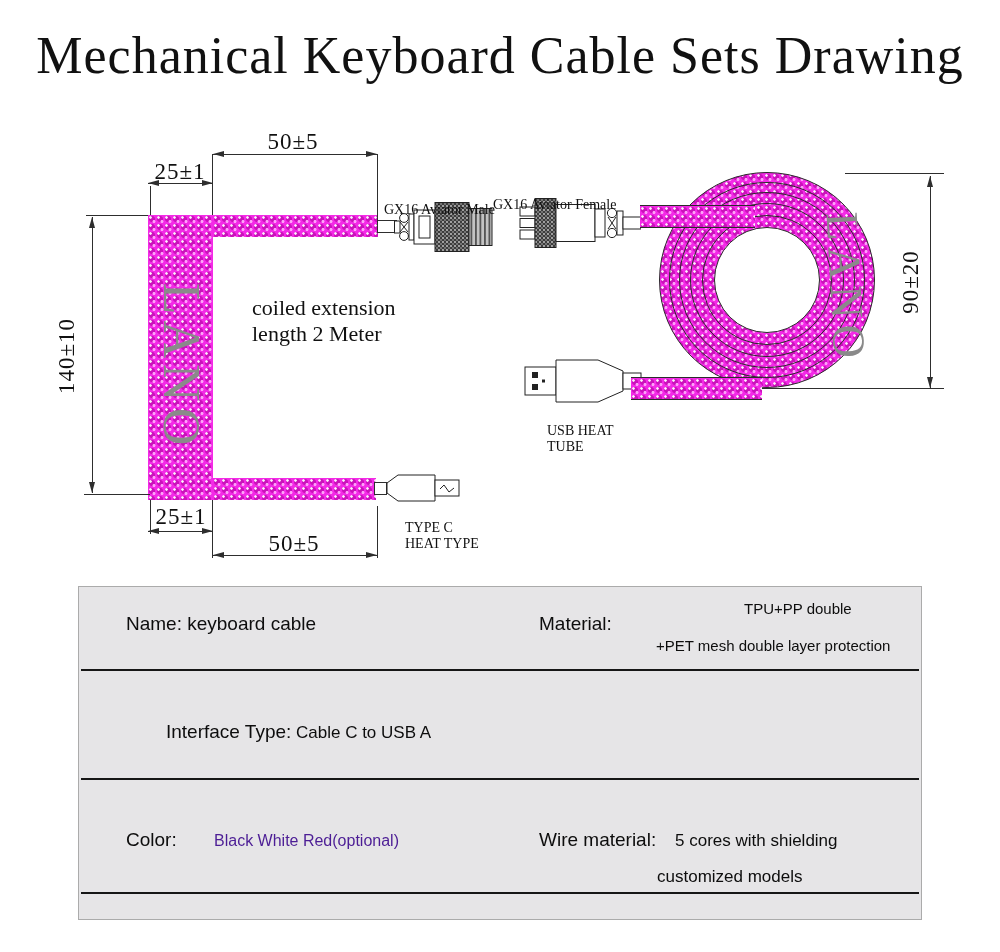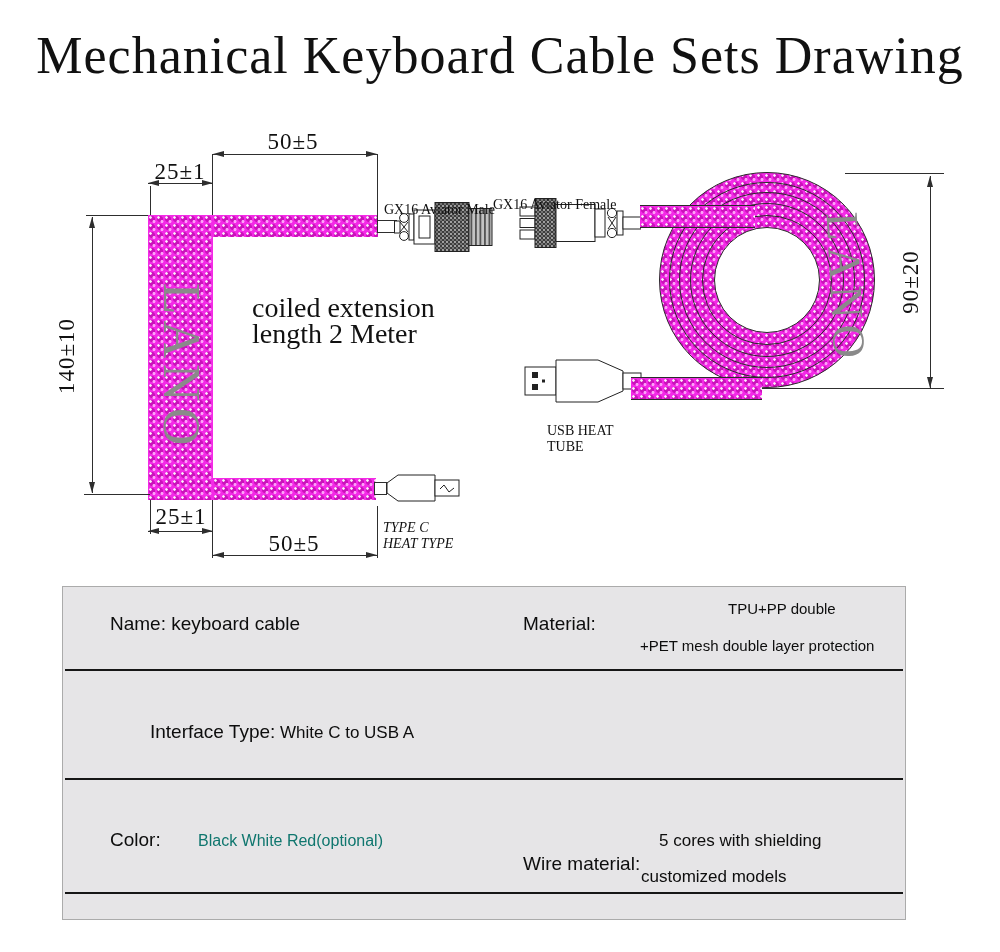--- a/index.html
+++ b/index.html
@@ -23,30 +23,30 @@
     background-size:8px 8px,8px 8px,8px 8px;}
   .cable-edge{border-top:1.4px solid #2b2b2b;border-bottom:1.4px solid #2b2b2b;box-sizing:border-box;}
   .joint{position:absolute;background:#fff;border:1.2px solid #2e2e2e;box-sizing:border-box;}
   
   .ring{position:absolute;border-radius:50%;border:1.4px solid #2b2b2b;box-sizing:border-box;}
   
   .title{position:absolute;left:0;right:0;top:26px;text-align:center;font-size:52px;letter-spacing:1px;}
   .dim{position:absolute;font-size:23px;white-space:nowrap;letter-spacing:1px;}
   .dim-rot{transform:translate(-50%,-50%) rotate(-90deg);}
   .small-label{position:absolute;font-size:14px;line-height:15.5px;white-space:nowrap;margin-top:16px;}
-  .note{position:absolute;font-size:28px;line-height:26px;white-space:nowrap;}
+  .note{position:absolute;font-size:22px;line-height:26px;white-space:nowrap;}
   .len-title{position:absolute;font-size:28px;white-space:nowrap;}
   .brand{position:absolute;color:#8a8a8a;font-size:52px;letter-spacing:6px;white-space:nowrap;}
   
-  .spec{position:absolute;left:62px;top:586px;width:844px;height:334px;background:#e6e5e7;
+  .spec{position:absolute;left:78px;top:586px;width:844px;height:334px;background:#e6e5e7;
         border:1px solid #ababab;box-sizing:border-box;font-family:"Liberation Sans",sans-serif;}
   .trow{position:absolute;left:2px;right:2px;border-bottom:2px solid #161616;}
   .t19{position:absolute;font-size:19px;white-space:nowrap;color:#0d0d0d;}
   .t17{position:absolute;font-size:17px;white-space:nowrap;color:#0d0d0d;}
-  .t16{position:absolute;font-size:16px;white-space:nowrap;color:#0f766e;}
+  .t16{position:absolute;font-size:16px;white-space:nowrap;color:#4c1d95;}
   .t15{position:absolute;font-size:15px;white-space:nowrap;color:#0d0d0d;}
 </style>
 </head>
 <body>
 
 <div class="page">
 
   <div class="title">Mechanical Keyboard Cable Sets Drawing</div>
 
   <div class="braid" style="left:148px;top:215px;width:65px;height:285px;"></div>
@@ -79,21 +79,21 @@
     <rect x="41" y="1.5" width="34" height="49" fill="url(#knurl)" stroke="#222"></rect>
     <rect x="75" y="7.5" width="23" height="37" fill="url(#ribs)" stroke="#222"></rect>
   </svg>
   <div class="small-label" style="left:384px;top:186px;">GX16 Aviator Male</div>
 
   <svg class="abs" style="left:385px;top:470px;" width="78" height="36" viewBox="0 0 78 36">
     <path d="M2,13 L13,5 H50 V31 H13 L2,23 Z" fill="#fff" stroke="#222"></path>
     <rect x="50" y="10" width="24" height="16" fill="#fff" stroke="#222"></rect>
     <path d="M55,19 l4,-4 l5,7 l5,-4" stroke="#222" fill="none"></path>
   </svg>
-  <div class="small-label" style="left:383px;top:504px;font-style:italic;">
+  <div class="small-label" style="left:405px;top:504px;">
     <div>TYPE C</div>
     <div>HEAT TYPE</div>
   </div>
 
   <div class="note" style="left:252px;top:295px;">
     <div>coiled extension</div>
     <div>length 2 Meter</div>
   </div>
 
   <div class="dim" style="left:293px;top:129px;transform:translateX(-50%);">50±5</div>
@@ -184,22 +184,22 @@
     <div class="trow" style="top:0;height:82px;"></div>
     <div class="trow" style="top:84px;height:107px;"></div>
     <div class="trow" style="top:193px;height:112px;"></div>
 
     <span class="t19" style="left:47px;top:26px;">Name: keyboard cable</span>
     <span class="t19" style="left:460px;top:26px;">Material:</span>
     <span class="t15" style="left:665px;top:13px;">TPU+PP double</span>
     <span class="t15" style="left:577px;top:50px;">+PET mesh double layer protection</span>
 
     <span class="t19" style="left:42px;top:134px;margin-left:45px;">Interface Type:</span>
-    <span class="t17" style="left:217px;top:136px;">White C to USB A</span>
+    <span class="t17" style="left:217px;top:136px;">Cable C to USB A</span>
 
     <span class="t19" style="left:47px;top:242px;">Color:</span>
     <span class="t16" style="left:135px;top:245px;">Black White Red(optional)</span>
-    <span class="t19" style="left:460px;top:242px;margin-top:24px;">Wire material:</span>
+    <span class="t19" style="left:460px;top:242px;">Wire material:</span>
     <span class="t17" style="left:596px;top:244px;">5 cores with shielding</span>
     <span class="t17" style="left:578px;top:280px;">customized models</span>
   </div>
 
 </div>
 
 </body></html>

